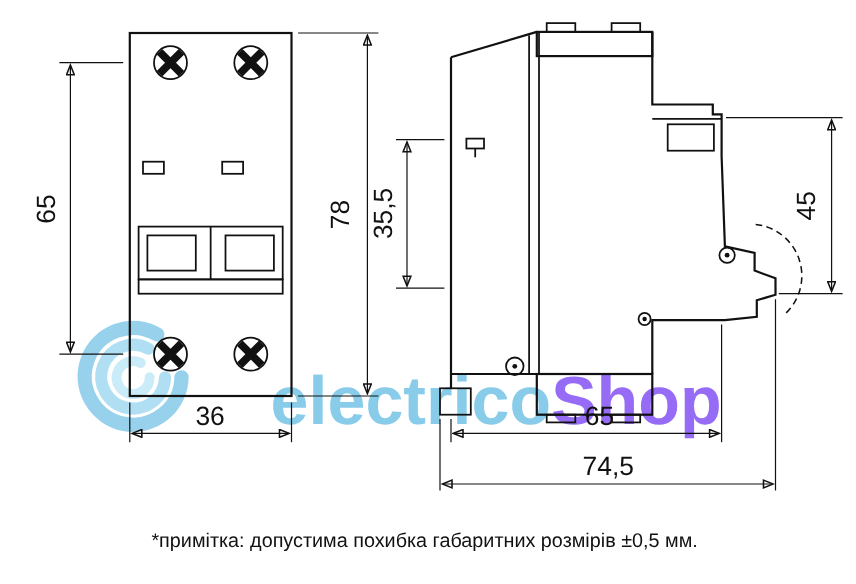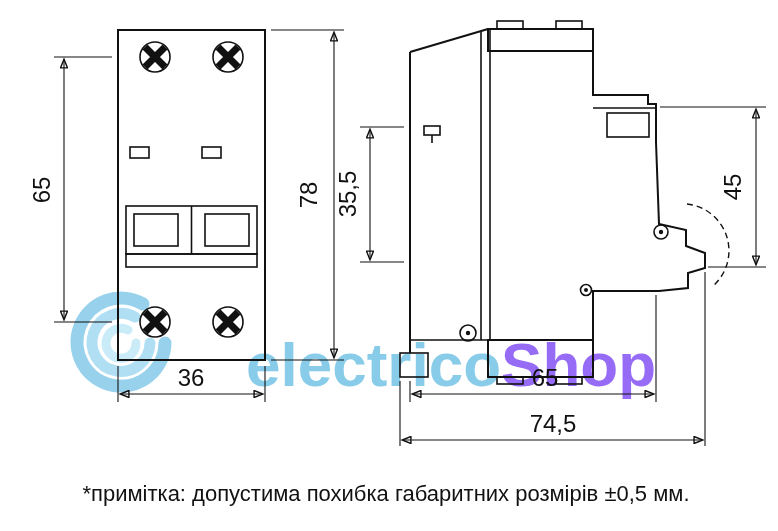--- a/index.html
+++ b/index.html
@@ -15,21 +15,21 @@
   
   .drawing{position:absolute;left:0;top:0;z-index:2;}
   .drawing line,.drawing rect,.drawing path,.drawing circle{stroke:#111;fill:none;stroke-width:1.6px;}
   .drawing .thick{stroke-width:2px;}
   .drawing .cross{stroke-width:7px;}
   .drawing .dot{fill:#111;stroke:none;}
   .drawing .ext,.drawing .dim{stroke-width:1.1px;}
   .drawing .dashed{stroke-dasharray:6 4;stroke-width:1.4px;}
   .drawing text{fill:#111;stroke:none;font-family:"Liberation Sans",sans-serif;font-size:24px;}
   .note{position:absolute;left:0;right:6px;top:481px;z-index:3;text-align:center;
-        font-size:22px;color:#111;}
+        font-size:18px;color:#111;}
 </style>
 </head>
 <body>
 
 <div class="canvas">
 
   <div class="watermark">
     <svg class="wm-logo" width="130" height="115" viewBox="0 0 130 115">
       <path d="M 105,55 A 44,44 0 1 1 83,16" stroke="#8ccdea" stroke-width="13" fill="none" stroke-linecap="round"></path>
       <path d="M 90,55 A 29,29 0 1 1 75,29" stroke="#a8dcf2" stroke-width="11" fill="none" stroke-linecap="round"></path>

